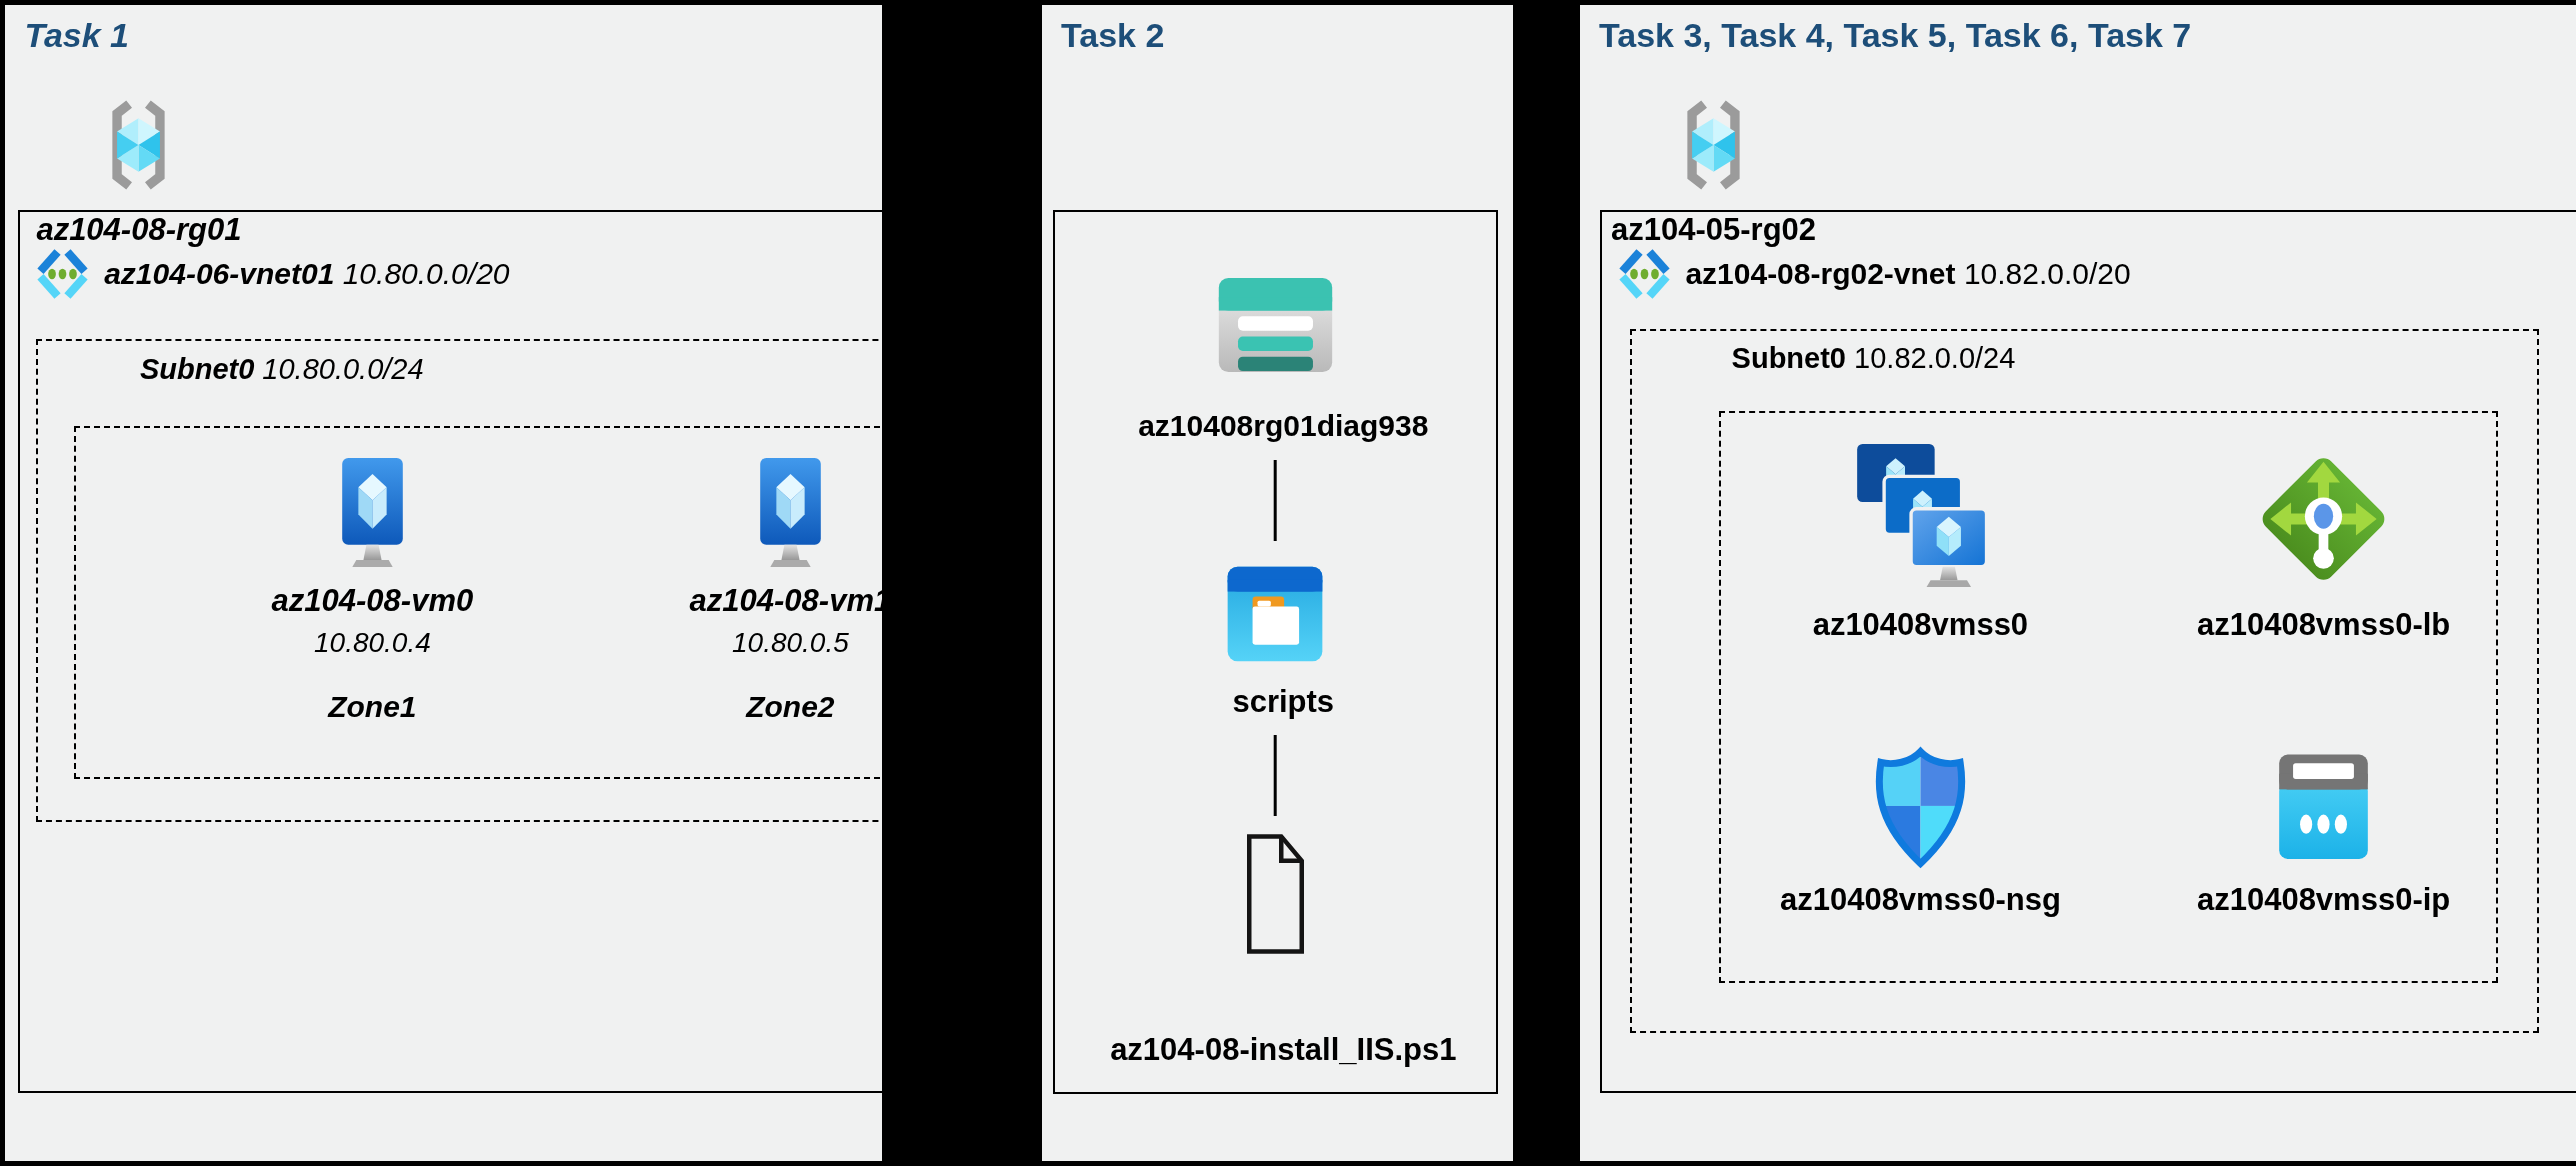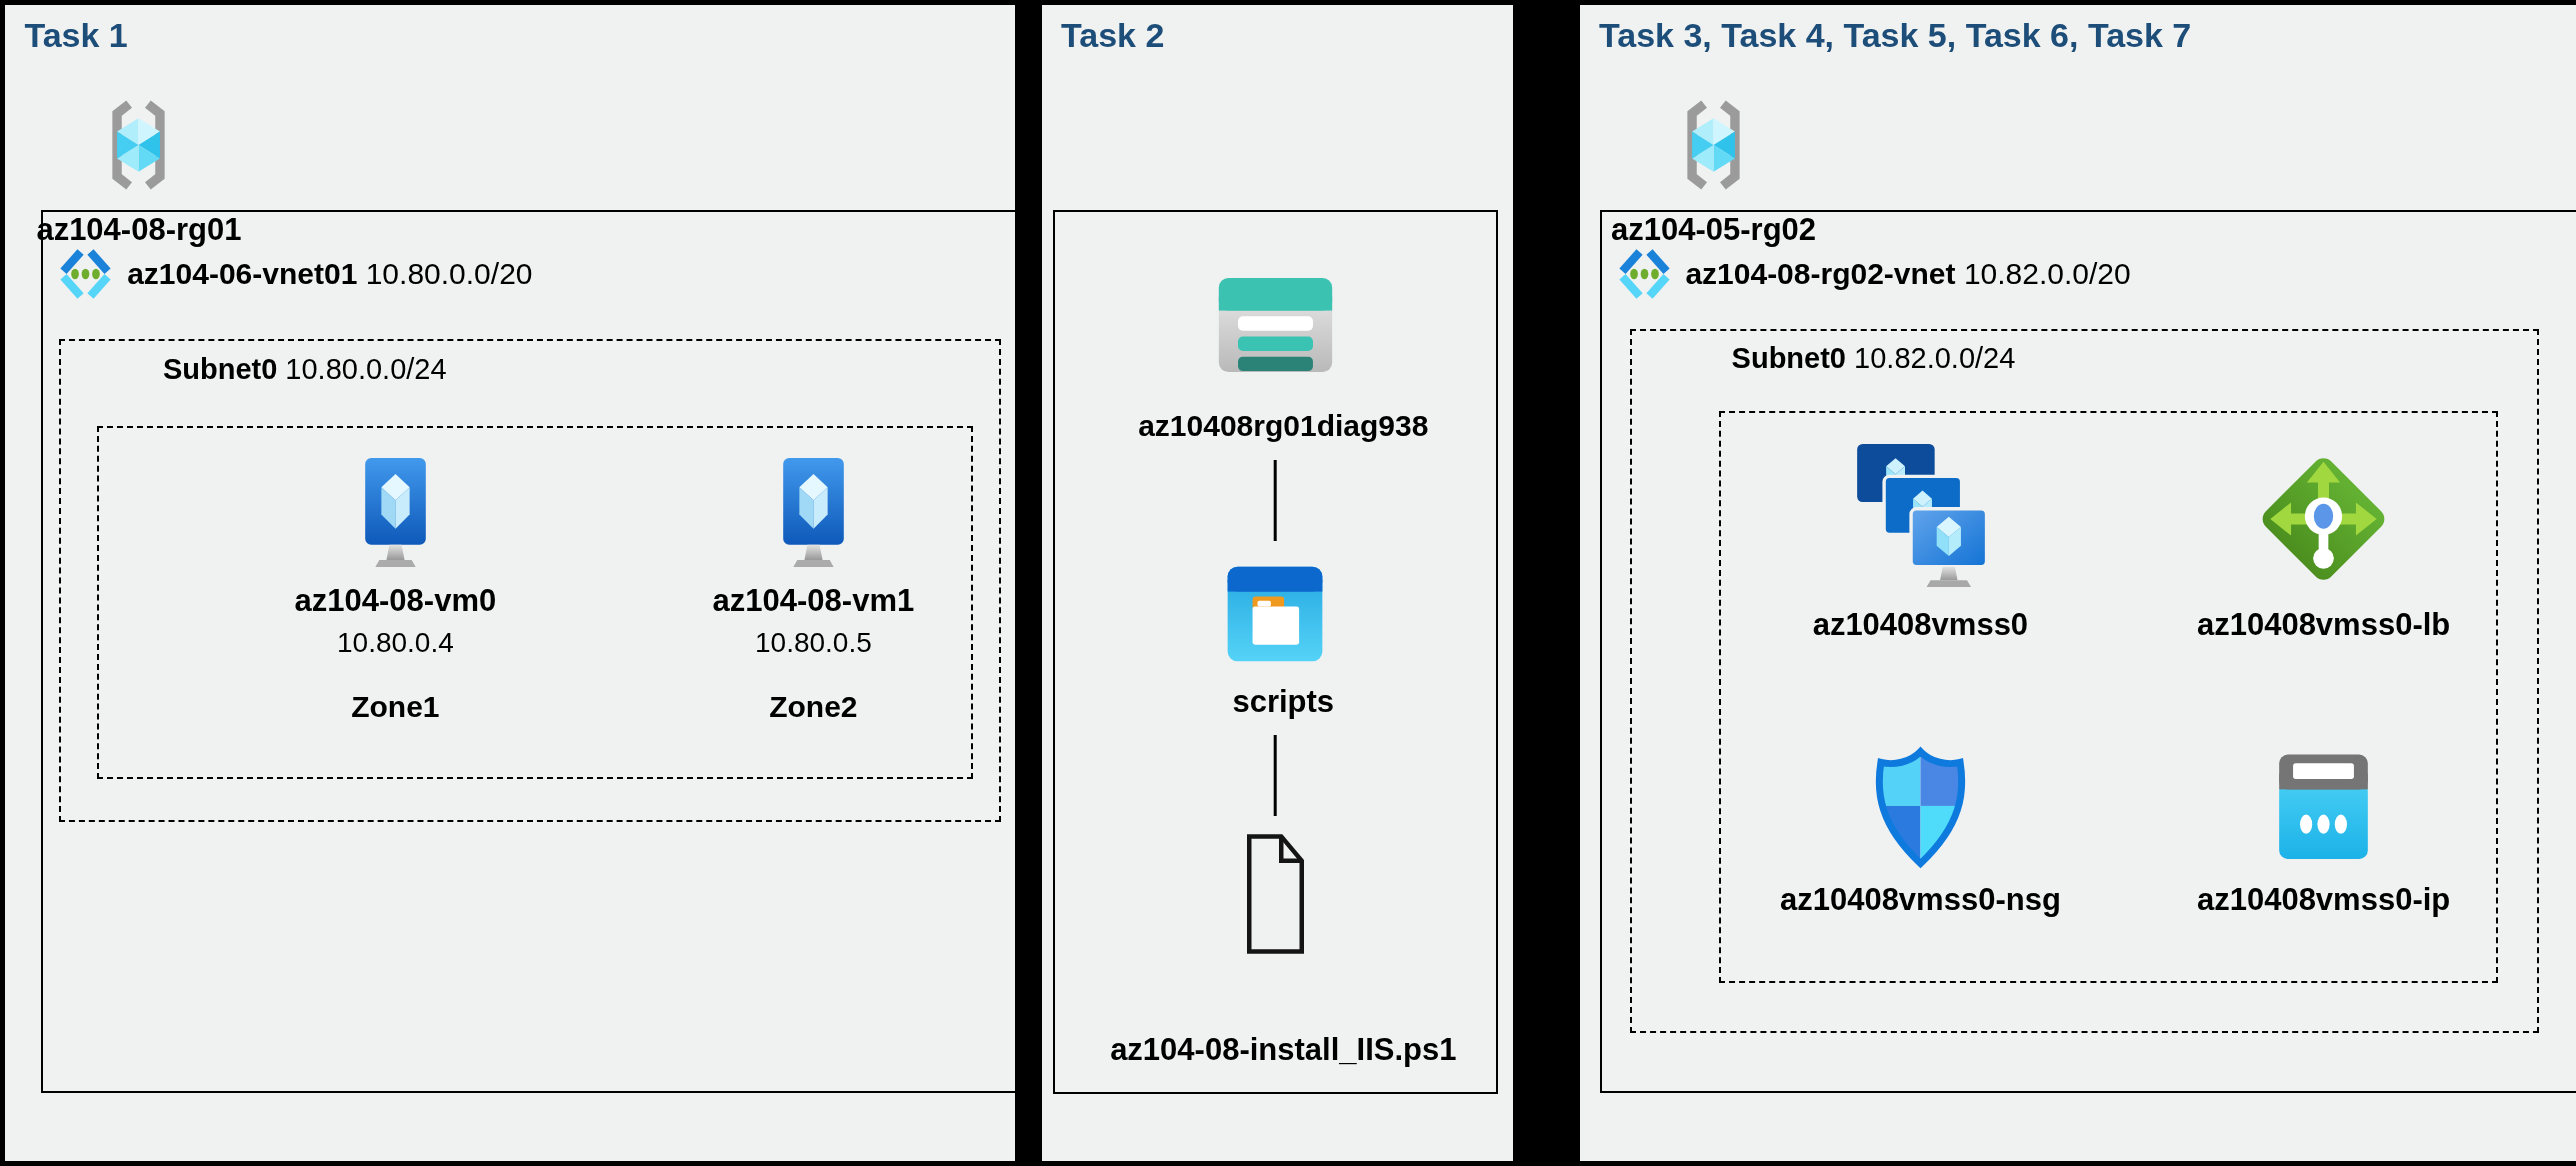--- a/index.html
+++ b/index.html
@@ -1,21 +1,21 @@
 <!DOCTYPE html>
 <html style="font-size:10.8px"><head>
 <meta charset="utf-8">
 <style>
   html,body{margin:0;padding:0;background:#000;}
   #stage{
     position:relative;width:2576px;height:1166px;background:#000;
     font-family:"Liberation Sans",sans-serif;color:#000;overflow:hidden;
   }
   .panel{position:absolute;top:5.4px;height:1156px;background:#f0f1f1;}
-  #panel-task1{left:5.4px;width:1010px;}
+  #panel-task1{left:5.4px;width:877px;font-style:italic;}
   #panel-task2{left:1042px;width:471px;}
   #panel-task37{left:1580px;width:1048px;}
   .task-title{position:absolute;left:19px;top:10.8px;font-size:34px;font-weight:700;color:#1d4e79;white-space:nowrap;}
   .rg-row{position:absolute;left:31px;top:88px;display:flex;align-items:center;gap:15px;flex-direction:column;}
   .rg-row .rg-label{font-size:31px;font-weight:700;white-space:nowrap;}
   .solid-box{position:absolute;border:2.7px solid #000;}
   .dashed-box{position:absolute;border:2.7px dashed #000;}
   .vnet-row{position:absolute;left:12px;top:30px;display:flex;align-items:center;gap:10.8px;}
   .inline-label{font-size:30px;white-space:nowrap;}
   .inline-label .bold{font-weight:700;}
@@ -179,21 +179,21 @@
   <div class="panel" id="panel-task1">
     <div class="task-title">Task 1</div>
 
     <div class="rg-row">
       <svg width="67" height="104" viewBox="0 0 100 155">
           <use href="#icon-rg"></use>
         </svg>
       <div class="rg-label">az104-08-rg01</div>
     </div>
 
-    <div class="solid-box" style="left:36px;top:205px;width:978px;height:879px;">
+    <div class="solid-box" style="left:13px;top:205px;width:978px;height:879px;">
       <div class="vnet-row">
         <svg width="61" height="64" viewBox="0 0 90 95">
             <use href="#icon-vnet"></use>
           </svg>
         <div class="inline-label">
           <span class="bold">az104-06-vnet01</span>
           <span class="normal">10.80.0.0/20</span>
         </div>
       </div>
 

